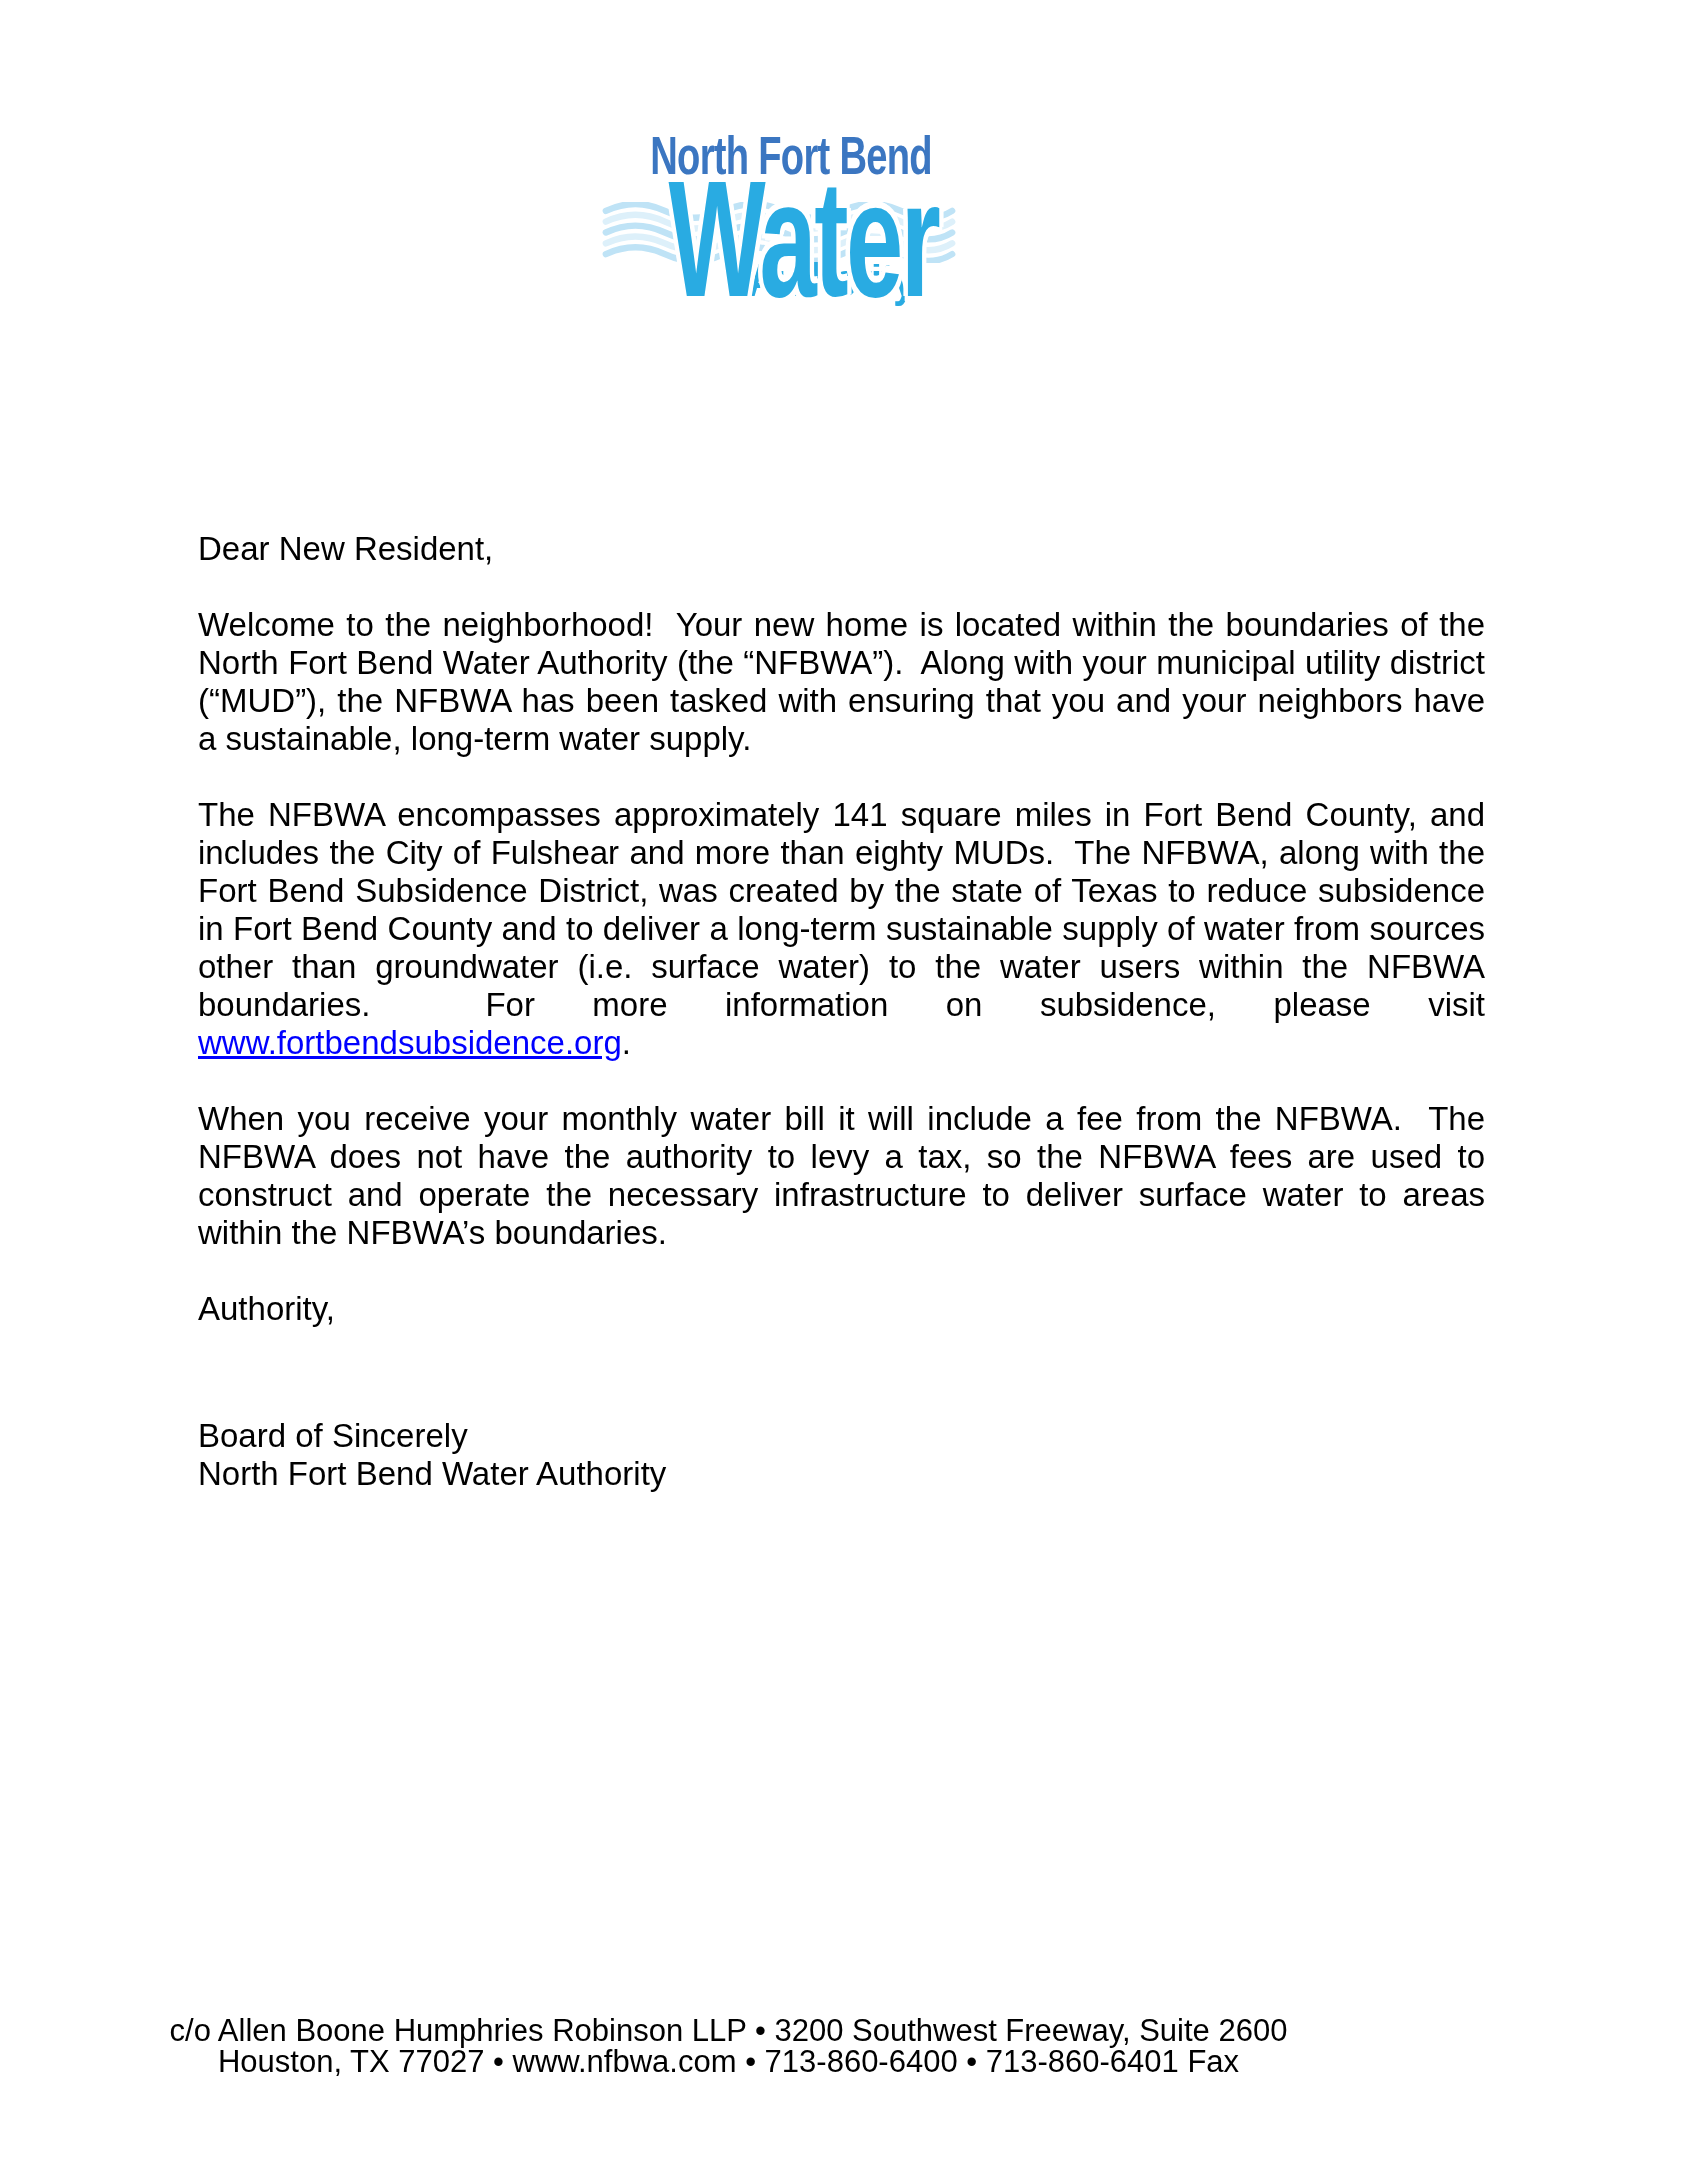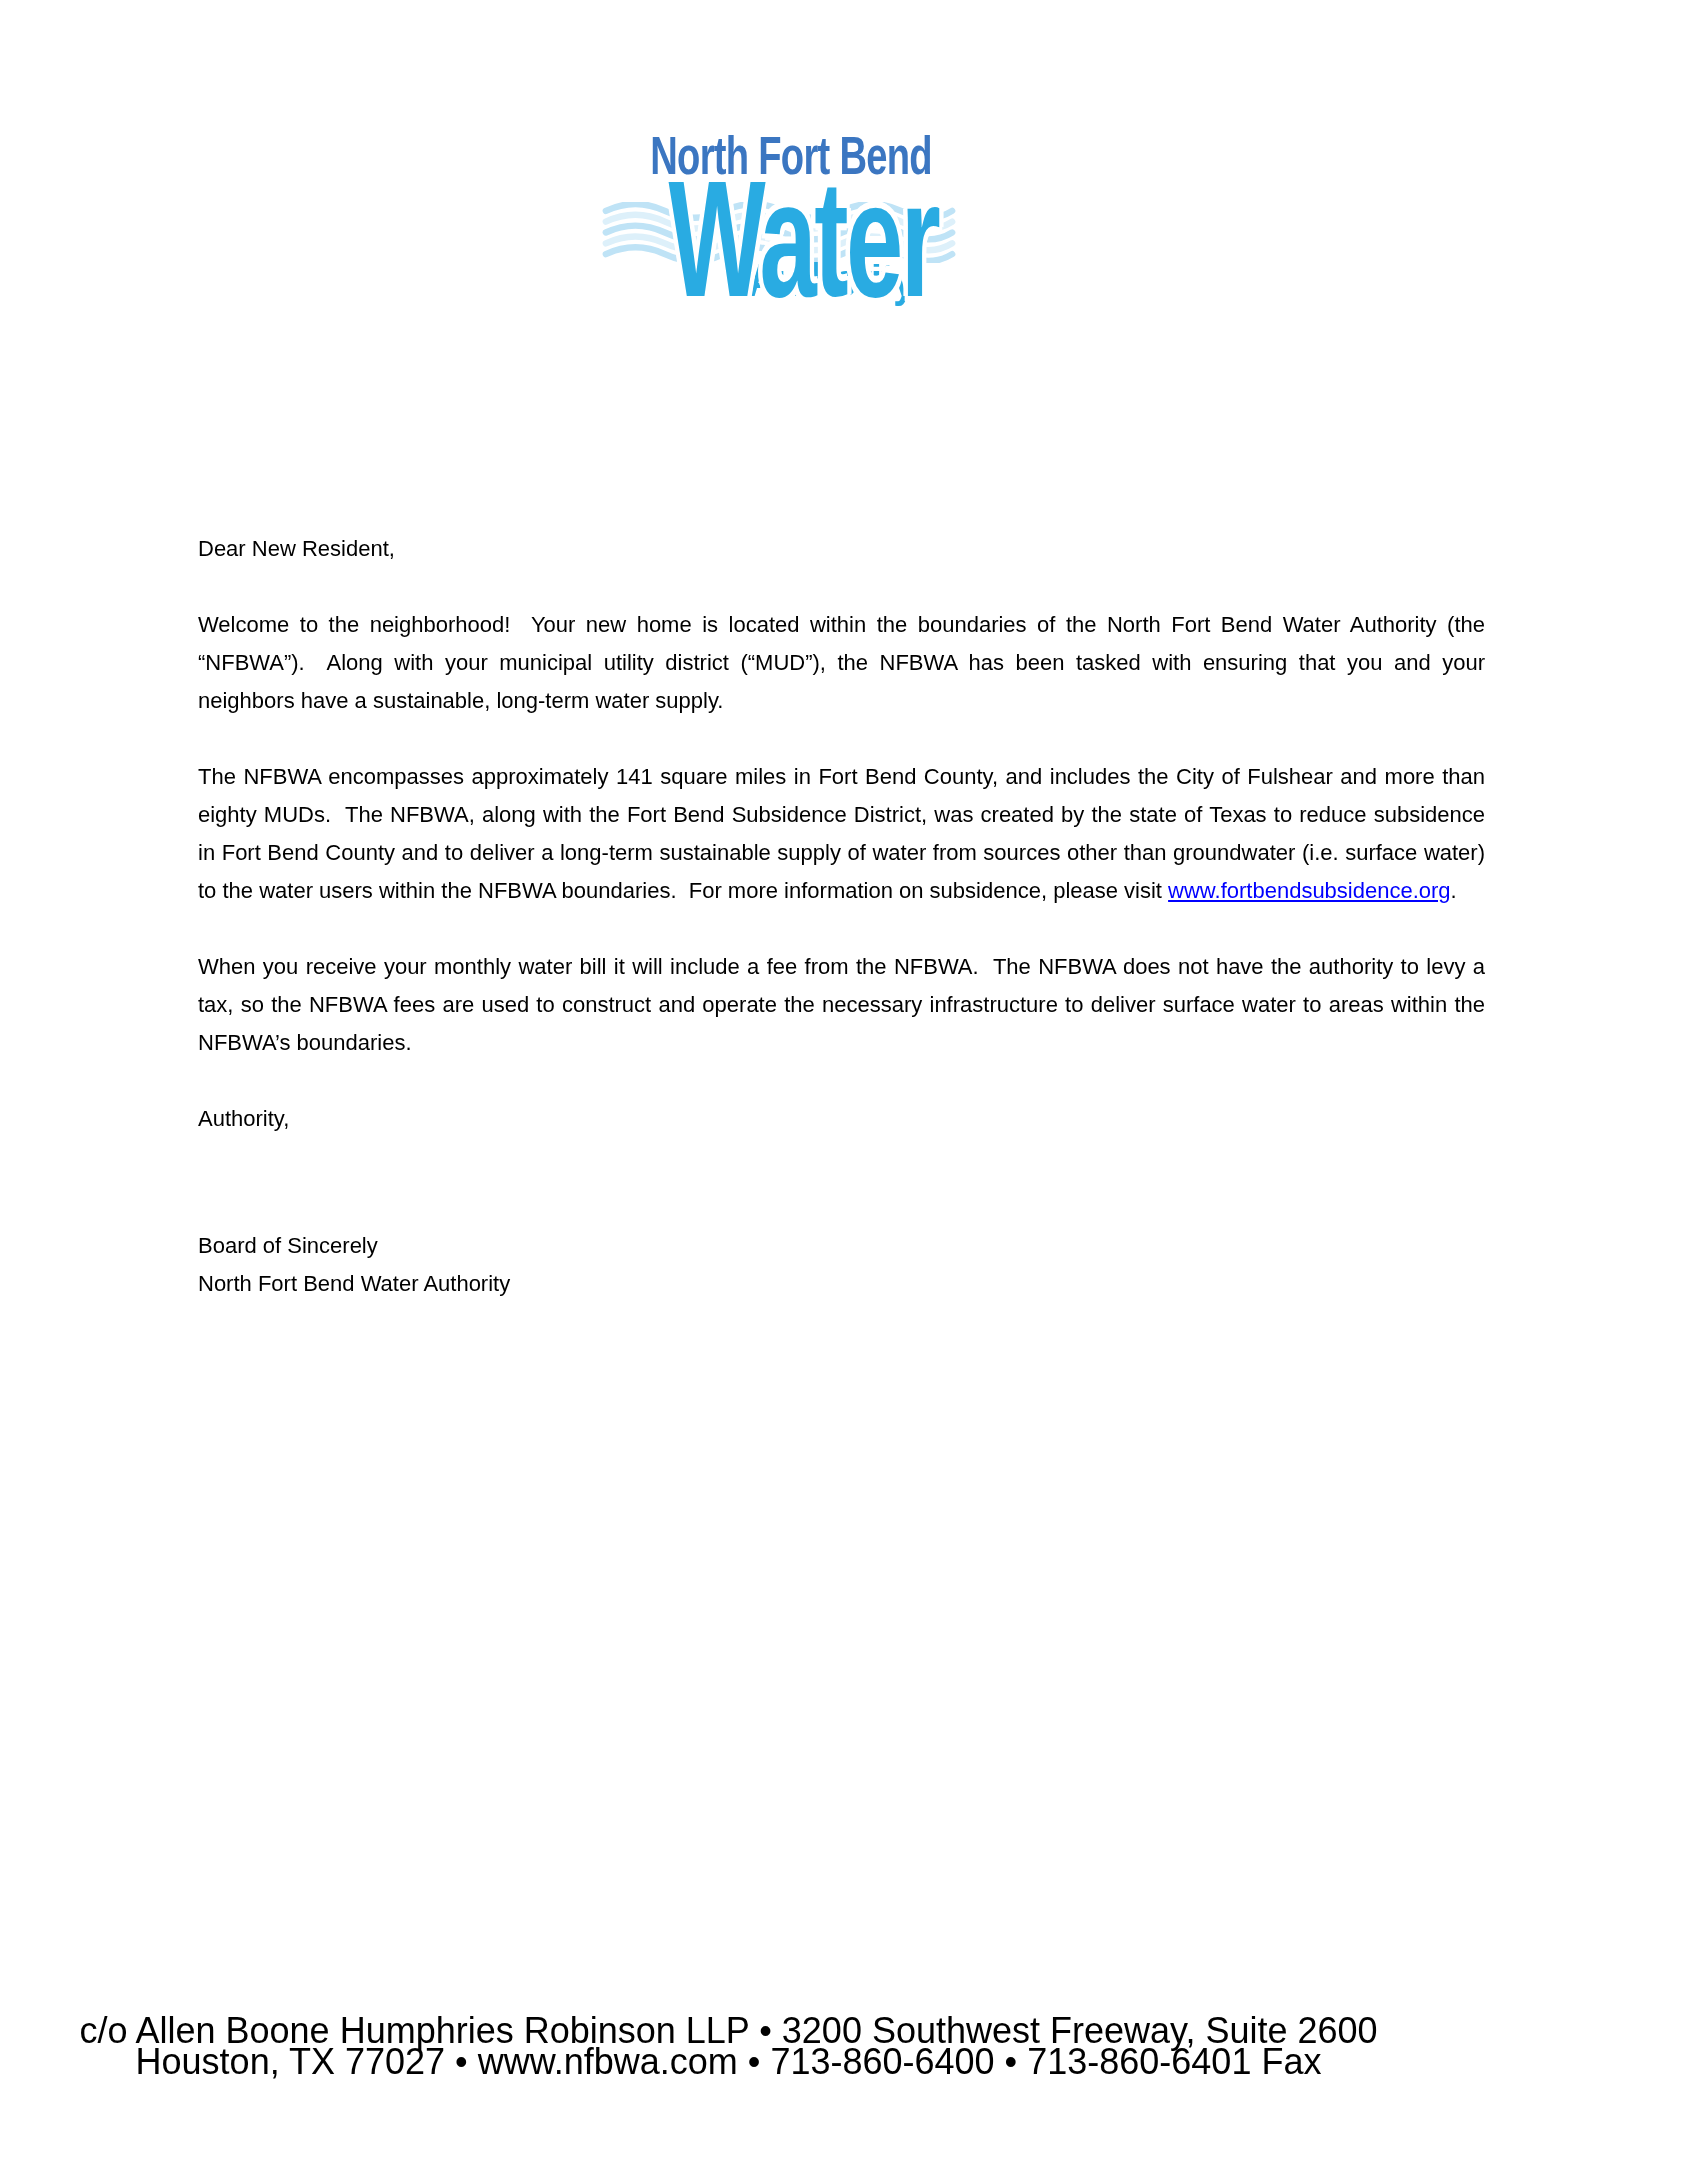--- a/index.html
+++ b/index.html
@@ -70,40 +70,40 @@
     transform: scaleX(0.85);
     transform-origin: left center;
     z-index: 1;
   }
 
   
   .letter-body {
     position: absolute;
     left: 198px; top: 530px;
     width: 1287px;
-    font-size: 22px;
+    font-size: 33px;
     line-height: 38px;
   }
   .letter-body p { margin: 0 0 38px 0; }
   .para-justify { text-align: justify; }
   .closing { margin-bottom: 89px !important; }
   .signature-block p { margin: 0; }
   .signature-block { margin-bottom: 38px; }
   a.doc-link {
     color: var(--link-blue);
     text-decoration: underline;
   }
 
   
   .footer {
     position: absolute;
     left: 0; top: 2015px;
     width: 1457px;
     text-align: center;
-    font-size: 36px;
+    font-size: 31px;
     line-height: 31px;
   }
   .footer p { margin: 0; }
 </style>
 </head>
 <body>
 
 <div class="page">
 
   <header class="logo">

